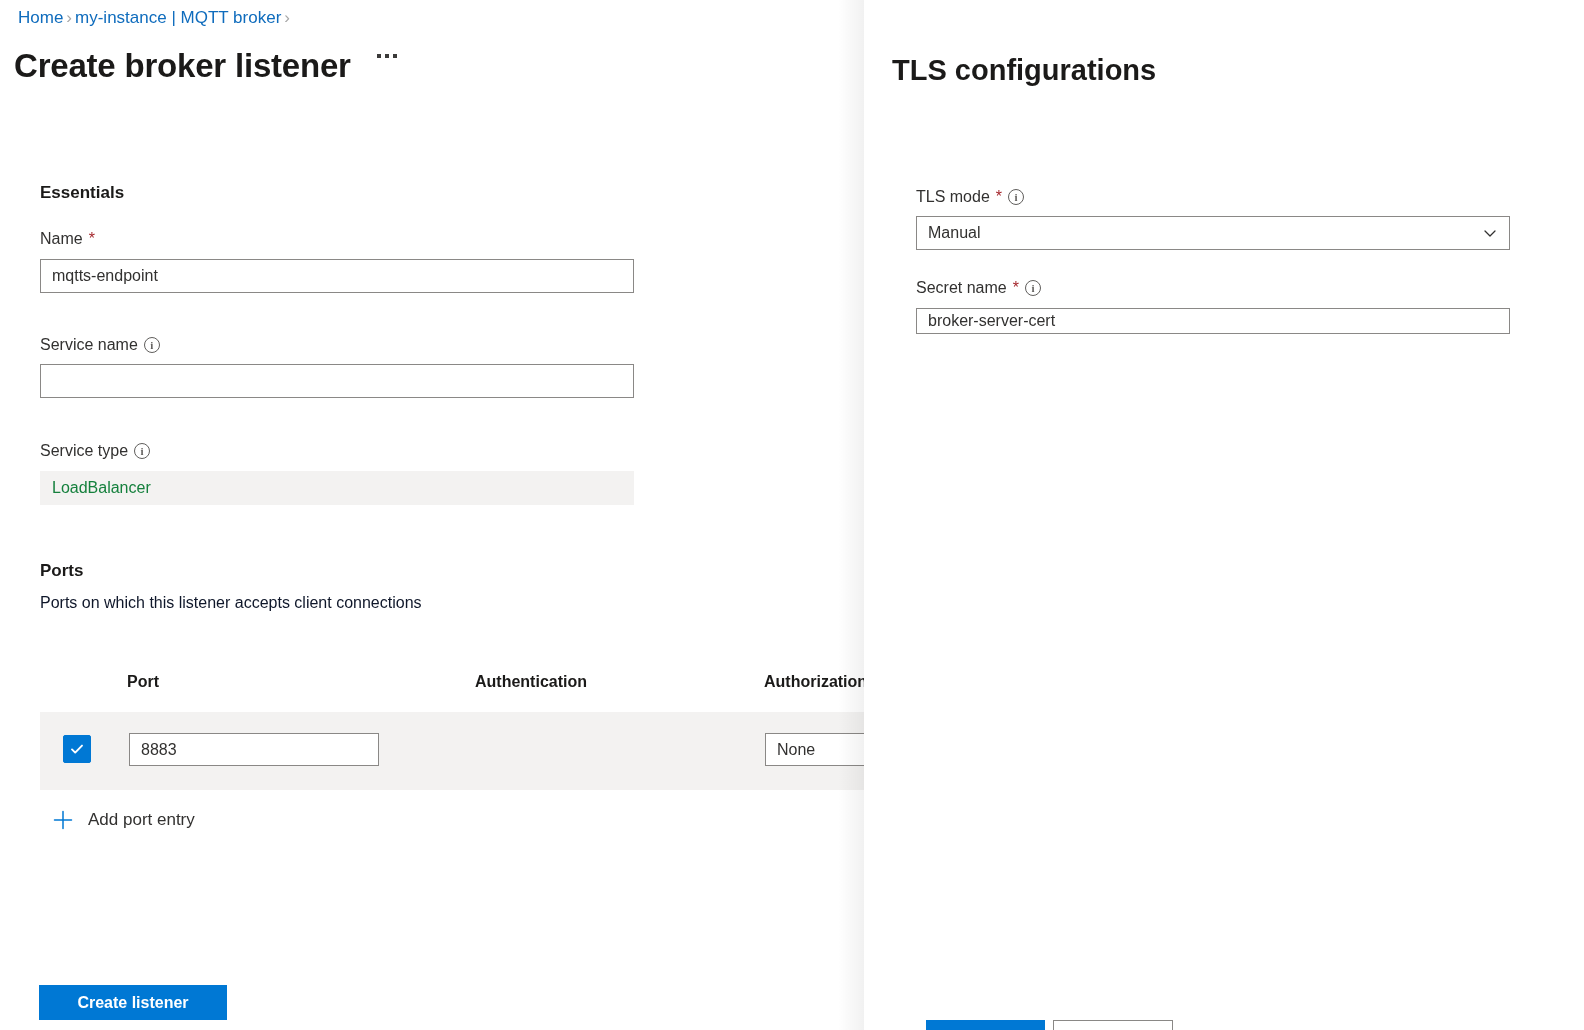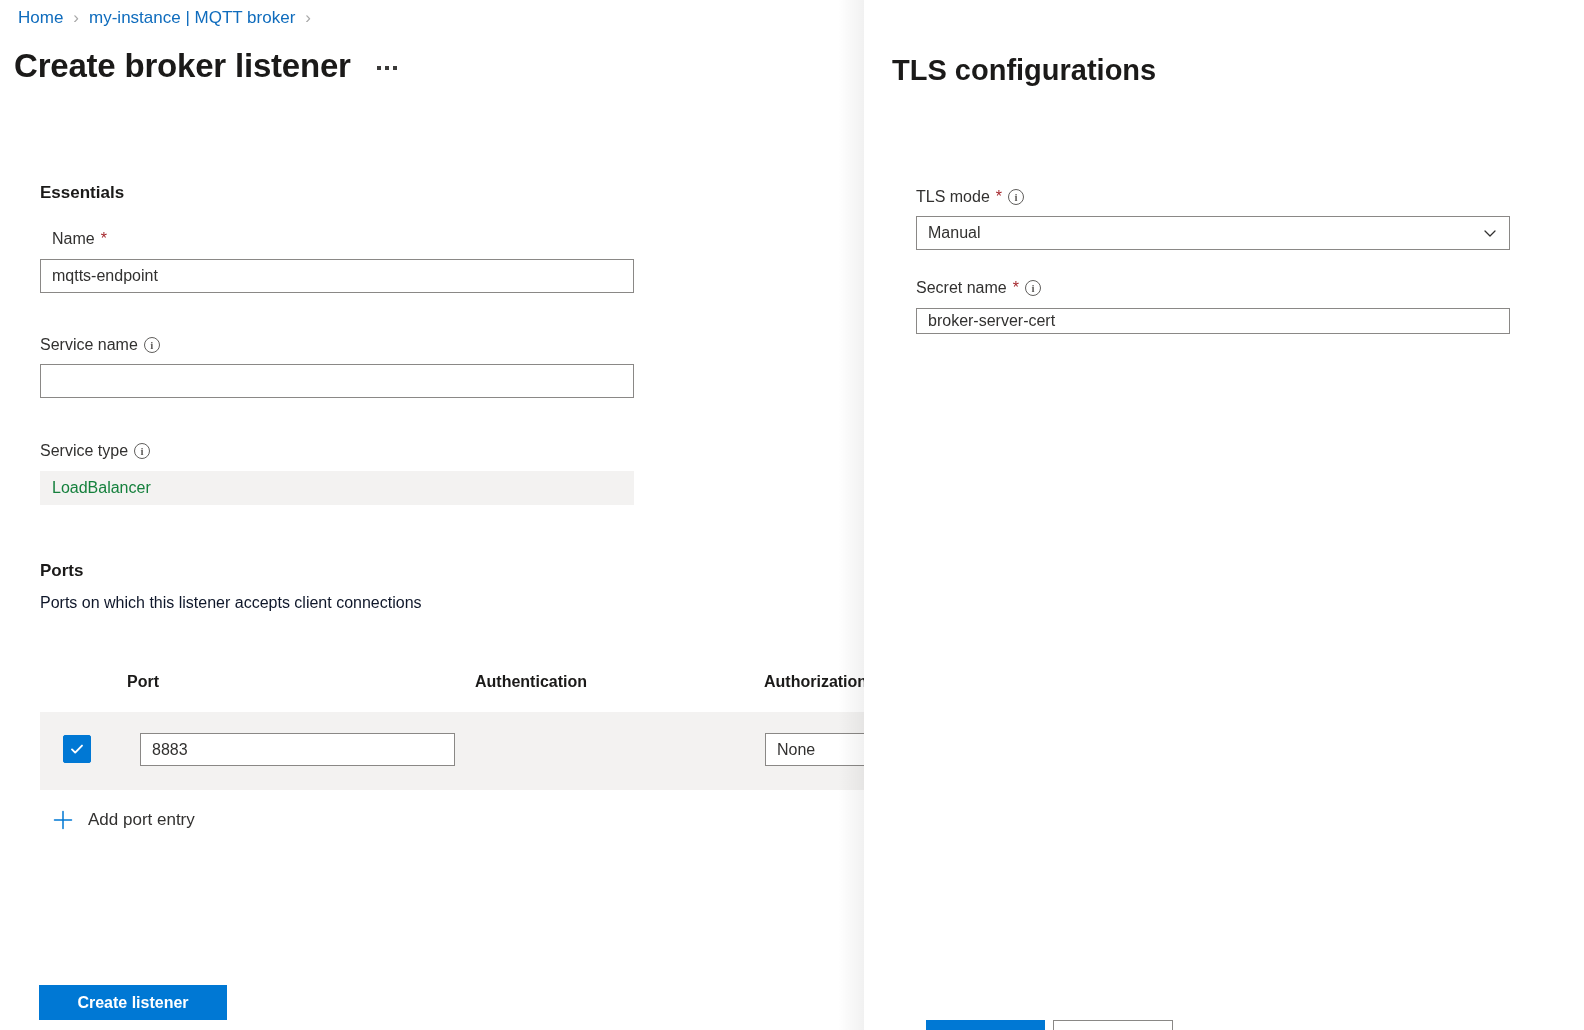--- a/index.html
+++ b/index.html
@@ -12,29 +12,29 @@
     color: #323130;
     overflow: hidden;
   }
   .root { position: relative; width: 1584px; height: 1030px; background: #fff; }
 
   
   .blade { position: absolute; left: 0; top: 0; width: 880px; height: 1030px; background: #fff; }
 
   .breadcrumb {
     position: absolute; left: 18px; top: 6px;
-    display: flex; align-items: center; gap: 10px;
+    display: flex; align-items: center; gap: 3px;
     font-size: 17px; line-height: 24px; white-space: nowrap;
   }
   .crumb-link { color: #0f6cbd; cursor: pointer; }
   .crumb-sep { color: #a8a8a8; font-size: 17px; }
 
   .page-title-row {
     position: absolute; left: 14px; top: 44px;
-    display: flex; align-items: center; gap: 22px;
+    display: flex; align-items: flex-start; gap: 22px;
   }
   .page-title {
     font-size: 33px; line-height: 44px; font-weight: 600;
     color: #1b1a19; letter-spacing: -0.2px;
   }
   .ellipsis-btn {
     display: flex; align-items: flex-end; gap: 4px;
     padding: 10px 4px 6px 4px; cursor: pointer;
   }
   .ellipsis-btn i { width: 4px; height: 4px; background: #3b3a39; display: block; }
@@ -143,21 +143,21 @@
       <div class="page-title">Create broker listener</div>
       <div class="ellipsis-btn">
         <i></i>
         <i></i>
         <i></i>
       </div>
     </div>
 
     <div class="section-head" style="left:40px; top:181px;">Essentials</div>
 
-    <div class="field-label" style="left:52px; top:228px;">
+    <div class="field-label" style="left:40px; top:228px;">
       <span>Name</span>
       <span class="req">*</span>
     </div>
     <input class="textbox" style="left: 40px; top: 259px; width: 594px; height: 34px;" value="mqtts-endpoint">
 
     <div class="field-label" style="left:40px; top:334px;">
       <span>Service name</span>
       <span class="info-ico">i</span>
     </div>
     <input class="textbox" style="left: 40px; top: 364px; width: 594px; height: 34px;" value="">
@@ -176,21 +176,21 @@
     <div class="tbl-head" style="left:764px; top:671px;">Authorization</div>
 
     <div class="tbl-row"></div>
 
     <div class="chk">
       <svg width="16" height="16" viewBox="0 0 16 16" aria-hidden="true">
         <path d="M3 8.4 L6.2 11.6 L13 4.6" stroke="#ffffff" stroke-width="1.9" fill="none" stroke-linecap="round" stroke-linejoin="round"></path>
       </svg>
     </div>
 
-    <input class="textbox" style="left: 140px; top: 733px; width: 315px; height: 33px;" value="8883">
+    <input class="textbox" style="left: 129px; top: 733px; width: 250px; height: 33px;" value="8883">
 
 
     <div class="sel" style="left:765px; top:733px; width:205px; height:33px;">
       <span>None</span>
       <span class="chev">
         <svg width="14" height="14" viewBox="0 0 14 14" aria-hidden="true">
           <path d="M2.4 5 L7 9.6 L11.6 5" stroke="#323130" stroke-width="1.25" fill="none" stroke-linecap="round" stroke-linejoin="round"></path>
         </svg>
       </span>
     </div>

